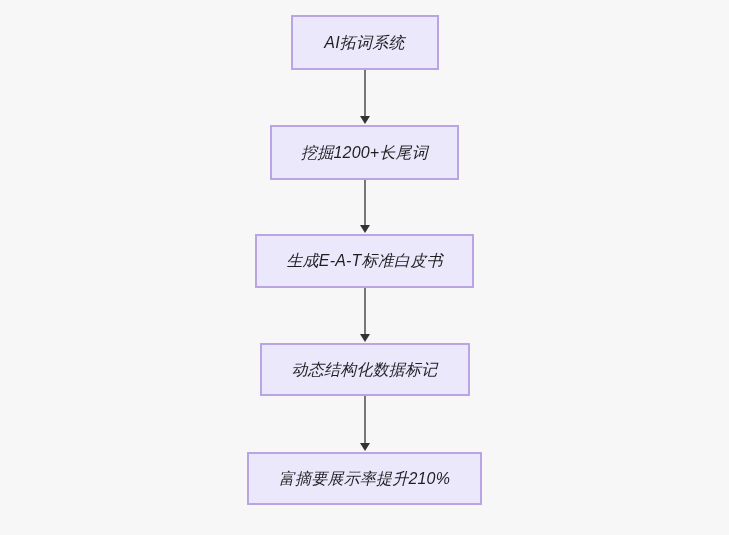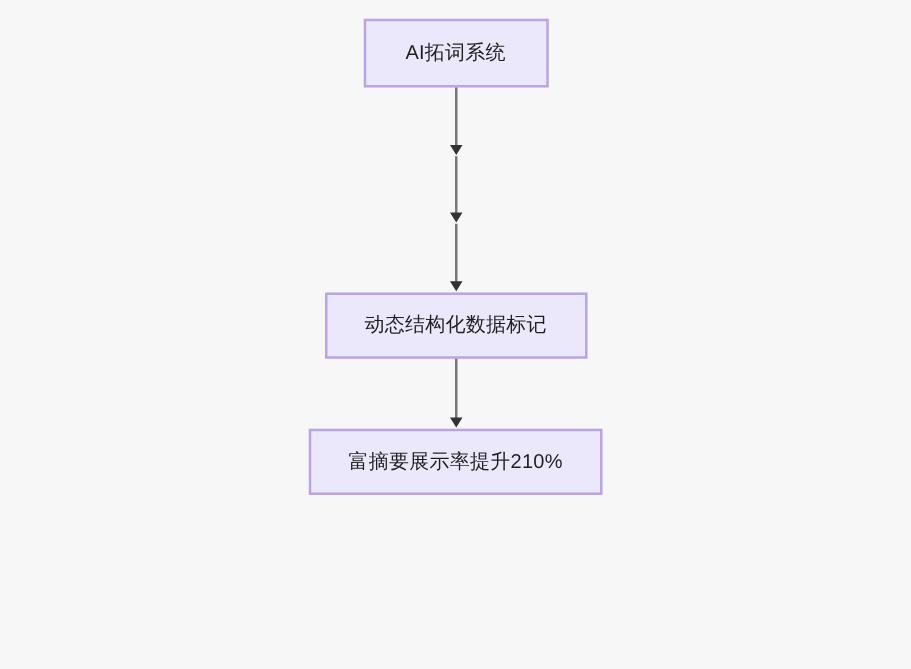--- a/index.html
+++ b/index.html
@@ -11,20 +11,21 @@
     width: 729px;
     height: 535px;
     background: #f7f7f8;
     font-family: "Liberation Sans", "DejaVu Sans", sans-serif;
     overflow: hidden;
   }
   #flowchart {
     position: relative;
     width: 628px;
     height: 535px;
+    font-style: italic;
   }
   .flow-column {
     position: absolute;
     left: 0;
     top: 0;
     width: 729px;
     height: 535px;
     display: flex;
     flex-direction: column;
     align-items: center;
@@ -92,26 +93,32 @@
 
     <div class="node node-1">
       <span class="node-label">AI拓词系统</span>
     </div>
 
     <div class="connector conn-1">
       <div class="connector-line"></div>
       <div class="connector-arrow"></div>
     </div>
 
+    <div class="node node-2">
+      <span class="node-label">挖掘1200+长尾词</span>
+    </div>
 
     <div class="connector conn-2">
       <div class="connector-line"></div>
       <div class="connector-arrow"></div>
     </div>
 
+    <div class="node node-3">
+      <span class="node-label">生成E-A-T标准白皮书</span>
+    </div>
 
     <div class="connector conn-3">
       <div class="connector-line"></div>
       <div class="connector-arrow"></div>
     </div>
 
     <div class="node node-4">
       <span class="node-label">动态结构化数据标记</span>
     </div>
 

